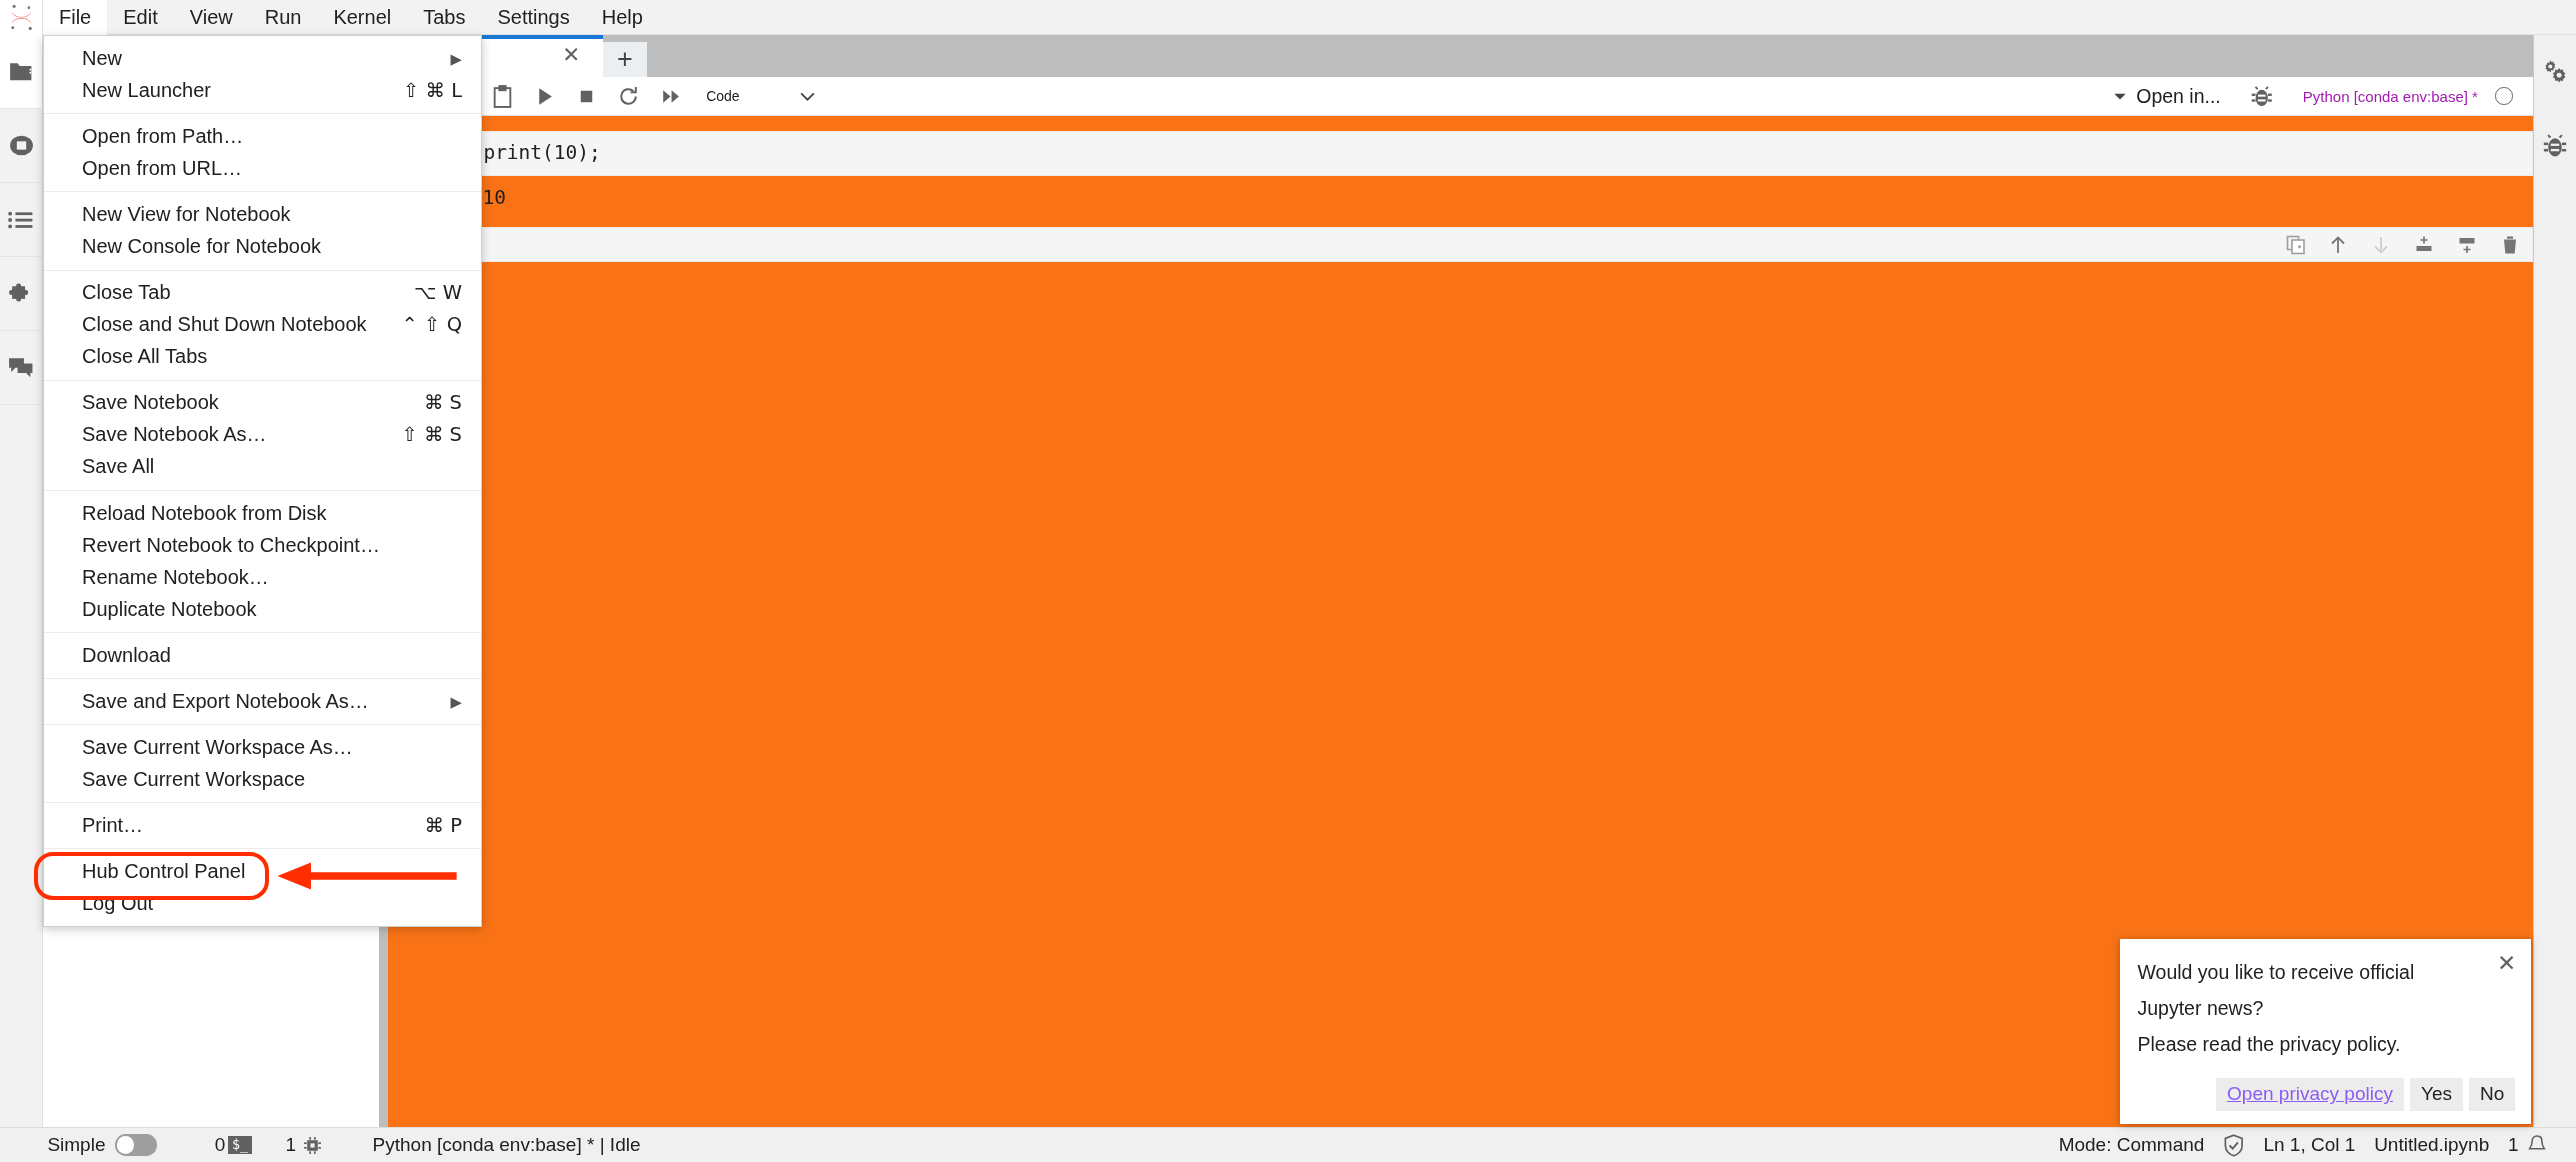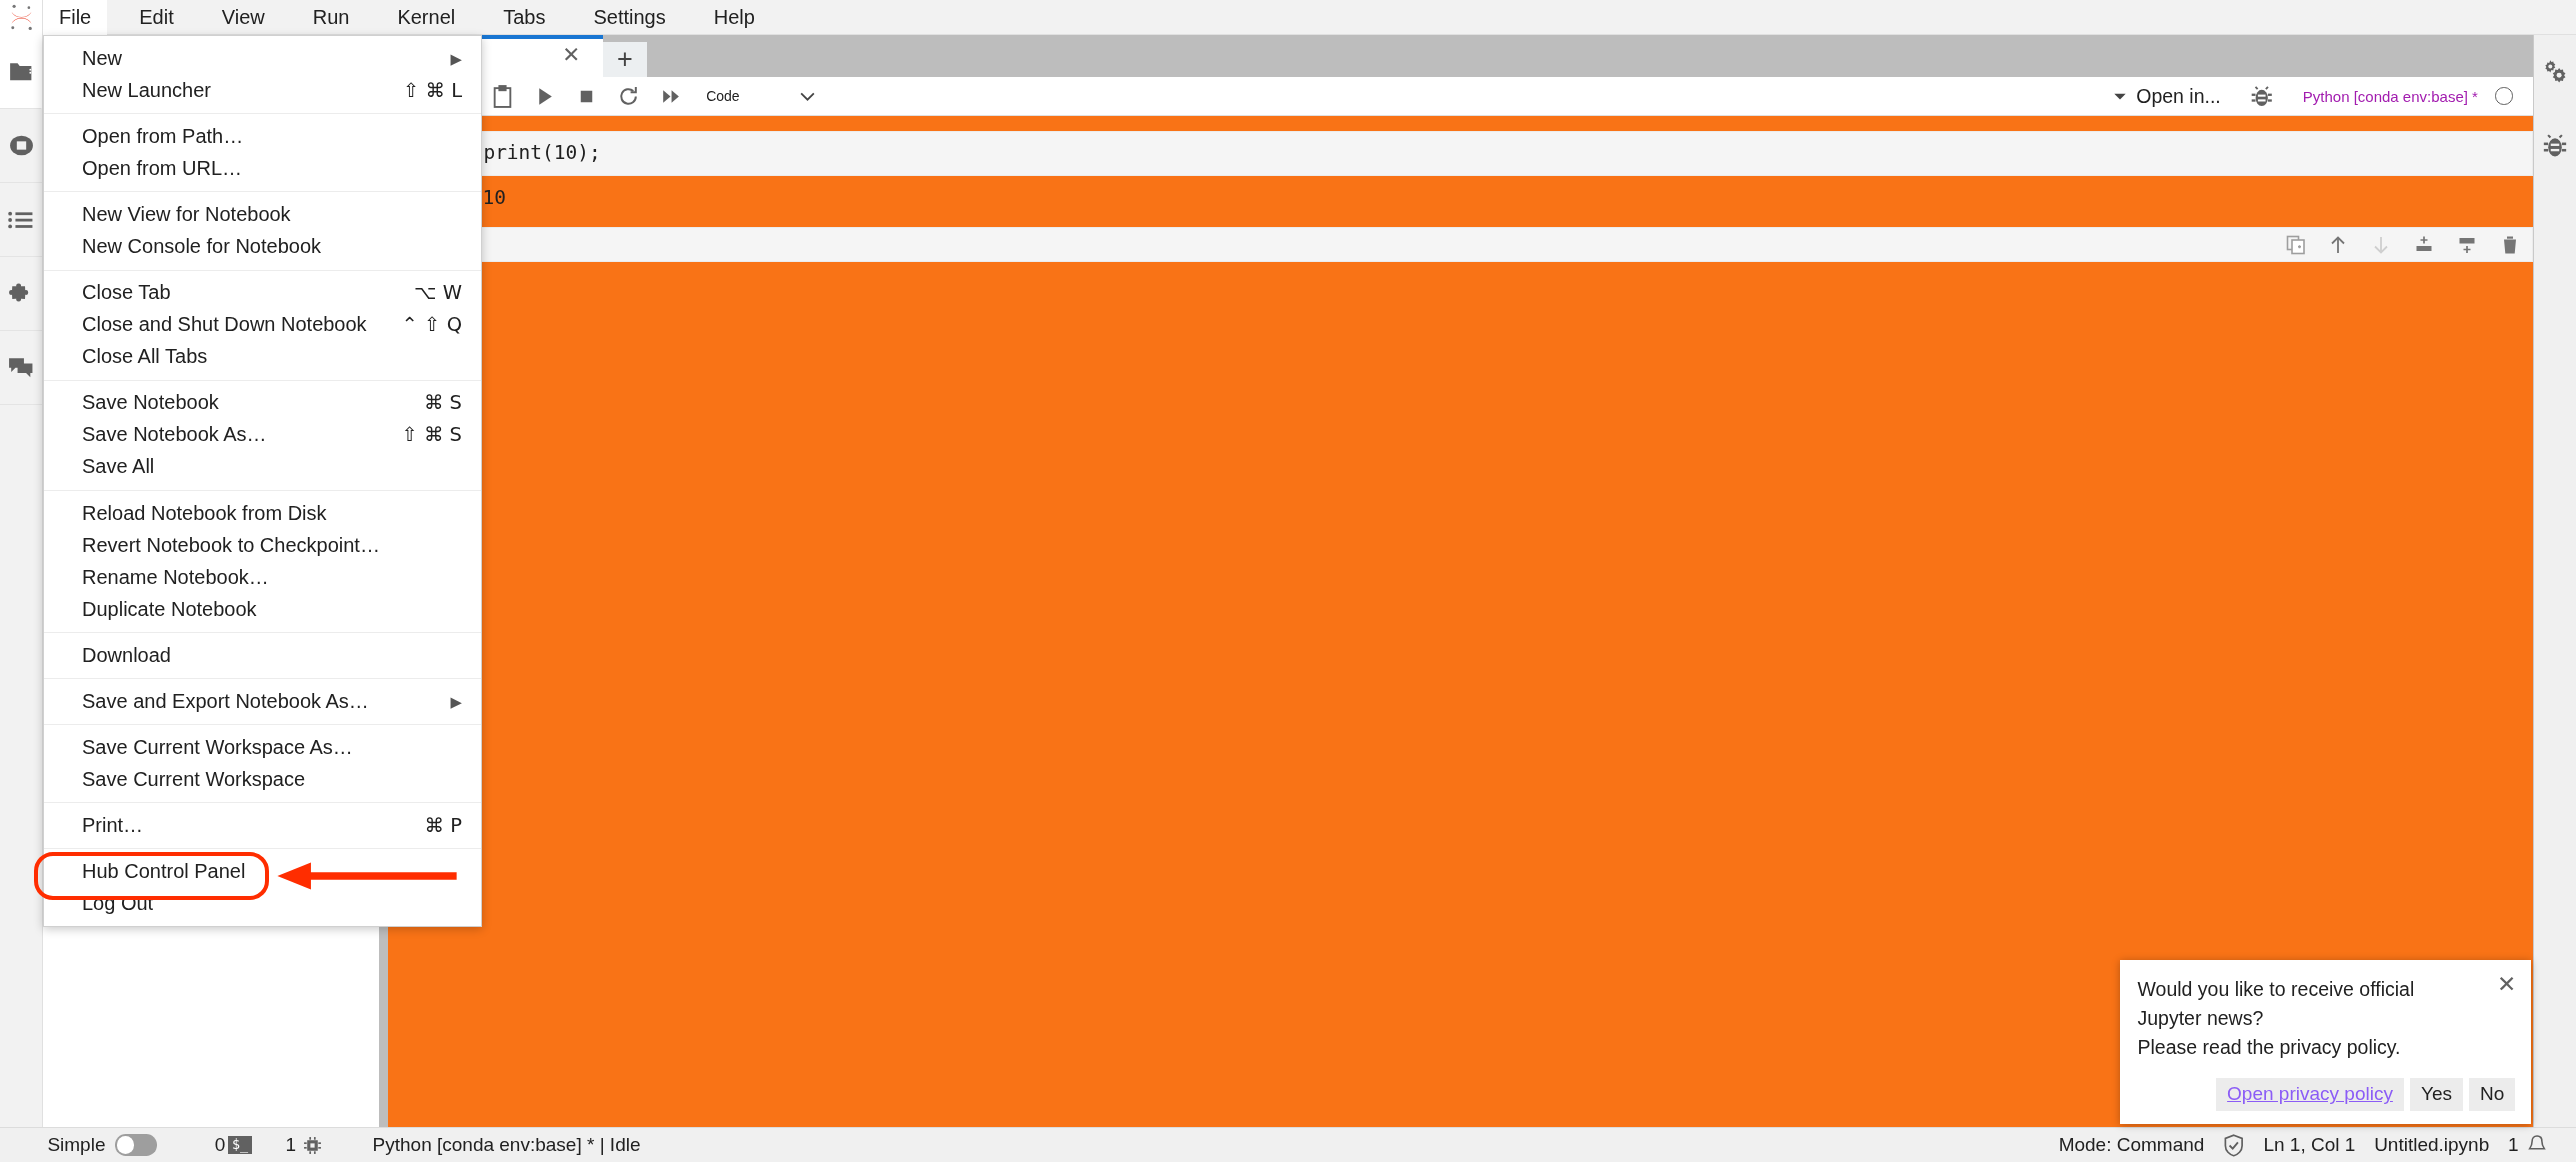--- a/index.html
+++ b/index.html
@@ -13,21 +13,21 @@
   
   #menubar {
     position: absolute; left: 0; top: 0; width: 2576px; height: 35px;
     background: #f2f2f2; border-bottom: 0.7px solid #e0e0e0;
     display: flex; align-items: stretch;
   }
   #logo-box {
     width: 43px; height: 35px; display: flex; align-items: center; justify-content: center;
     background: #fff; border-right: 0.7px solid #e0e0e0;
   }
-  .menu-items { display: flex; align-items: stretch; gap: 16px; }
+  .menu-items { display: flex; align-items: stretch; }
   .menu-item {
     display: flex; align-items: center; padding: 0 16px;
     font-size: 20px; color: #212121; height: 35px; white-space: nowrap;
   }
   .menu-item.active { background: #fff; }
 
   
   #left-bar {
     position: absolute; left: 0; top: 35px; width: 43px; height: 1093px;
     background: #f2f2f2; border-right: 0.7px solid #e0e0e0;
@@ -154,21 +154,21 @@
   }
   #hl-arrow { position: absolute; z-index: 90; }
 
   
   #toast {
     position: absolute; right: 45px; bottom: 38px; width: 411px;
     background: #fff; box-shadow: 0 1.3px 8px rgba(0,0,0,.28);
     padding: 14.8px 16px 13.4px 17.5px; z-index: 70;
   }
   #toast .tmsg {
-    font-size: 19.5px; color: #212121; line-height: 29px; padding-right: 34px;
+    font-size: 19.5px; color: #212121; line-height: 36px; padding-right: 34px;
   }
   #toast .tclose {
     position: absolute; right: 14.8px; top: 13.4px; font-size: 23px; color: #616161; line-height: 1;
   }
   #toast .tactions {
     display: flex; justify-content: flex-end; align-items: center; gap: 6.7px; margin-top: 16px;
   }
   #toast .tbtn {
     background: #ececec; padding: 5.4px 10.7px; font-size: 19px; color: #212121;
   }

